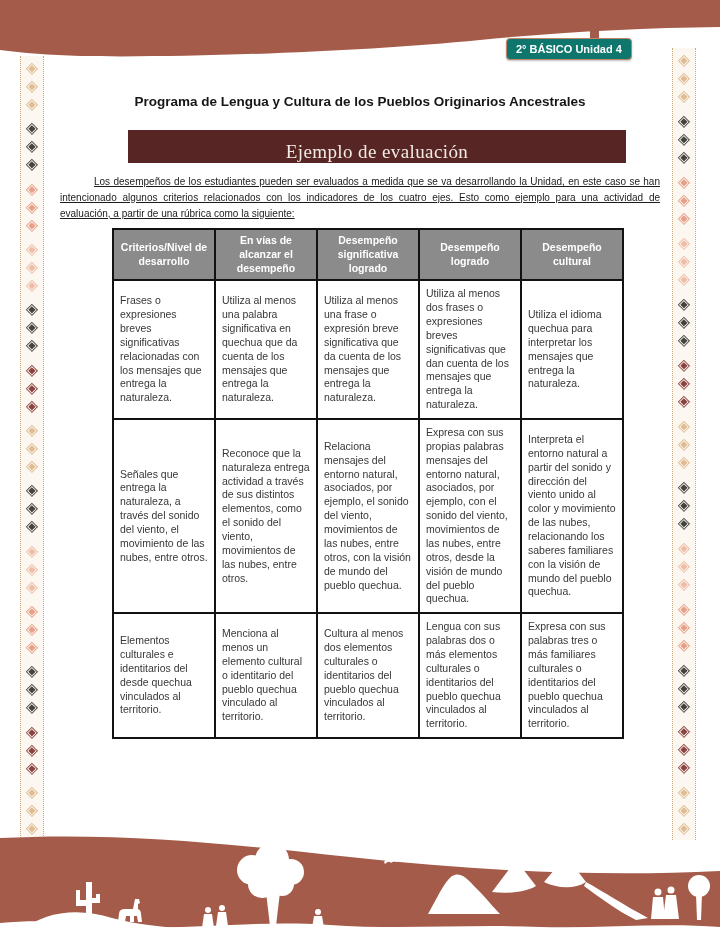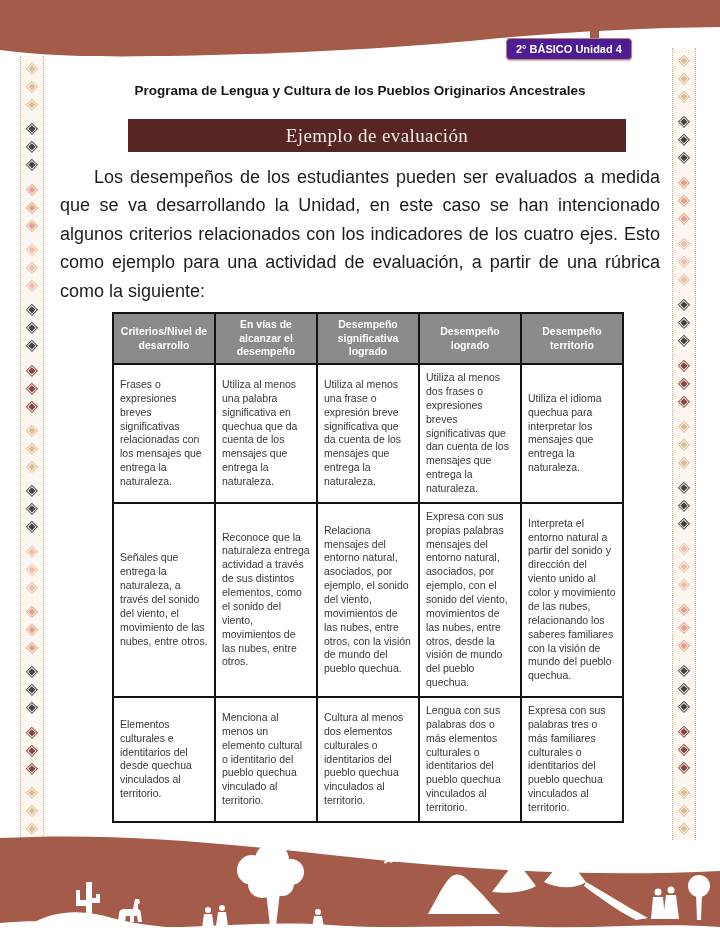--- a/index.html
+++ b/index.html
@@ -6,52 +6,52 @@
   .page{
     position:relative;width:720px;height:932px;margin:0 auto;
     background:#ffffff;overflow:hidden;
     font-family:"Liberation Sans",sans-serif;
   }
   
   .top-band-svg{position:absolute;top:0;left:0;display:block;}
   .badge-stem{position:absolute;top:26px;left:590px;width:9px;height:16px;background:#a55b49;}
   .unit-badge{
     position:absolute;top:38px;left:506px;min-width:102px;height:16px;
-    background:#4c1d95;border:1px solid #c08568;border-radius:4px;
+    background:#0f766e;border:1px solid #c08568;border-radius:4px;
     color:#ffffff;font-size:11px;font-weight:bold;
     display:flex;align-items:center;justify-content:center;
     padding:2px 9px;box-shadow:0 1px 2px rgba(0,0,0,.25);text-align:center;
   }
   
   .pattern-strip{
     position:absolute;width:22px;background:#fcf8f1;
     border-left:1px dotted #c9ab82;border-right:1px dotted #c9ab82;
     display:flex;flex-direction:column;overflow:hidden;
   }
   .left-strip{left:20px;top:56px;height:784px;}
   .right-strip{left:672px;top:48px;height:792px;}
   .strip-seg{flex:1;display:flex;flex-direction:column;align-items:center;justify-content:center;}
   .strip-seg span{font-size:16px;line-height:18px;}
   
-  .content{position:absolute;left:60px;top:80px;width:600px;}
+  .content{position:absolute;left:60px;top:91px;width:600px;}
   .doc-title{
     text-align:center;font-weight:bold;font-size:13.5px;color:#161616;
     line-height:22px;margin:0;
   }
   .banner{
     margin:17px 11px 0 68px;width:498px;height:33px;background:#572523;
-    display:flex;align-items:center;justify-content:center;
+    display:flex;align-items:flex-end;justify-content:center;
   }
   .banner-text{
     font-family:"Liberation Serif",serif;font-size:19px;color:#f2ebe5;
     letter-spacing:.4px;
   }
   .intro{
-    margin:11px 0 0 0;font-size:18px;line-height:1.58;color:#1c1c1c;
-    text-align:justify;text-indent:34px;
+    margin:11px 0 0 0;font-size:10px;line-height:1.58;color:#1c1c1c;
+    text-align:justify;text-indent:34px;text-decoration:underline;
   }
   
   table.rubric{
     border-collapse:collapse;table-layout:fixed;width:512px;margin:7px 0 0 52px;
   }
   .rubric th{
     background:#8b8b8b;color:#ffffff;font-size:10.5px;font-weight:bold;
     border:2px solid #121212;padding:4px 3px;height:40px;line-height:1.3;
     text-align:center;
   }
@@ -223,21 +223,21 @@
 
     <p class="intro">Los desempeños de los estudiantes pueden ser evaluados a medida que se va desarrollando la Unidad, en este caso se han intencionado algunos criterios relacionados con los indicadores de los cuatro ejes. Esto como ejemplo para una actividad de evaluación, a partir de una rúbrica como la siguiente:</p>
 
     <table class="rubric">
       <thead>
         <tr>
           <th>Criterios/Nivel de desarrollo</th>
           <th>En vías de alcanzar el desempeño</th>
           <th>Desempeño significativa logrado</th>
           <th>Desempeño logrado</th>
-          <th>Desempeño territorio</th>
+          <th>Desempeño cultural</th>
         </tr>
       </thead>
       <tbody>
         <tr class="row-1">
           <td>Frases o expresiones breves significativas relacionadas con los mensajes que entrega la naturaleza.</td>
           <td>Utiliza al menos una palabra significativa en quechua que da cuenta de los mensajes que entrega la naturaleza.</td>
           <td>Utiliza al menos una frase o expresión breve significativa que da cuenta de los mensajes que entrega la naturaleza.</td>
           <td>Utiliza al menos dos frases o expresiones breves significativas que dan cuenta de los mensajes que entrega la naturaleza.</td>
           <td>Utiliza el idioma quechua para interpretar los mensajes que entrega la naturaleza.</td>
         </tr>

